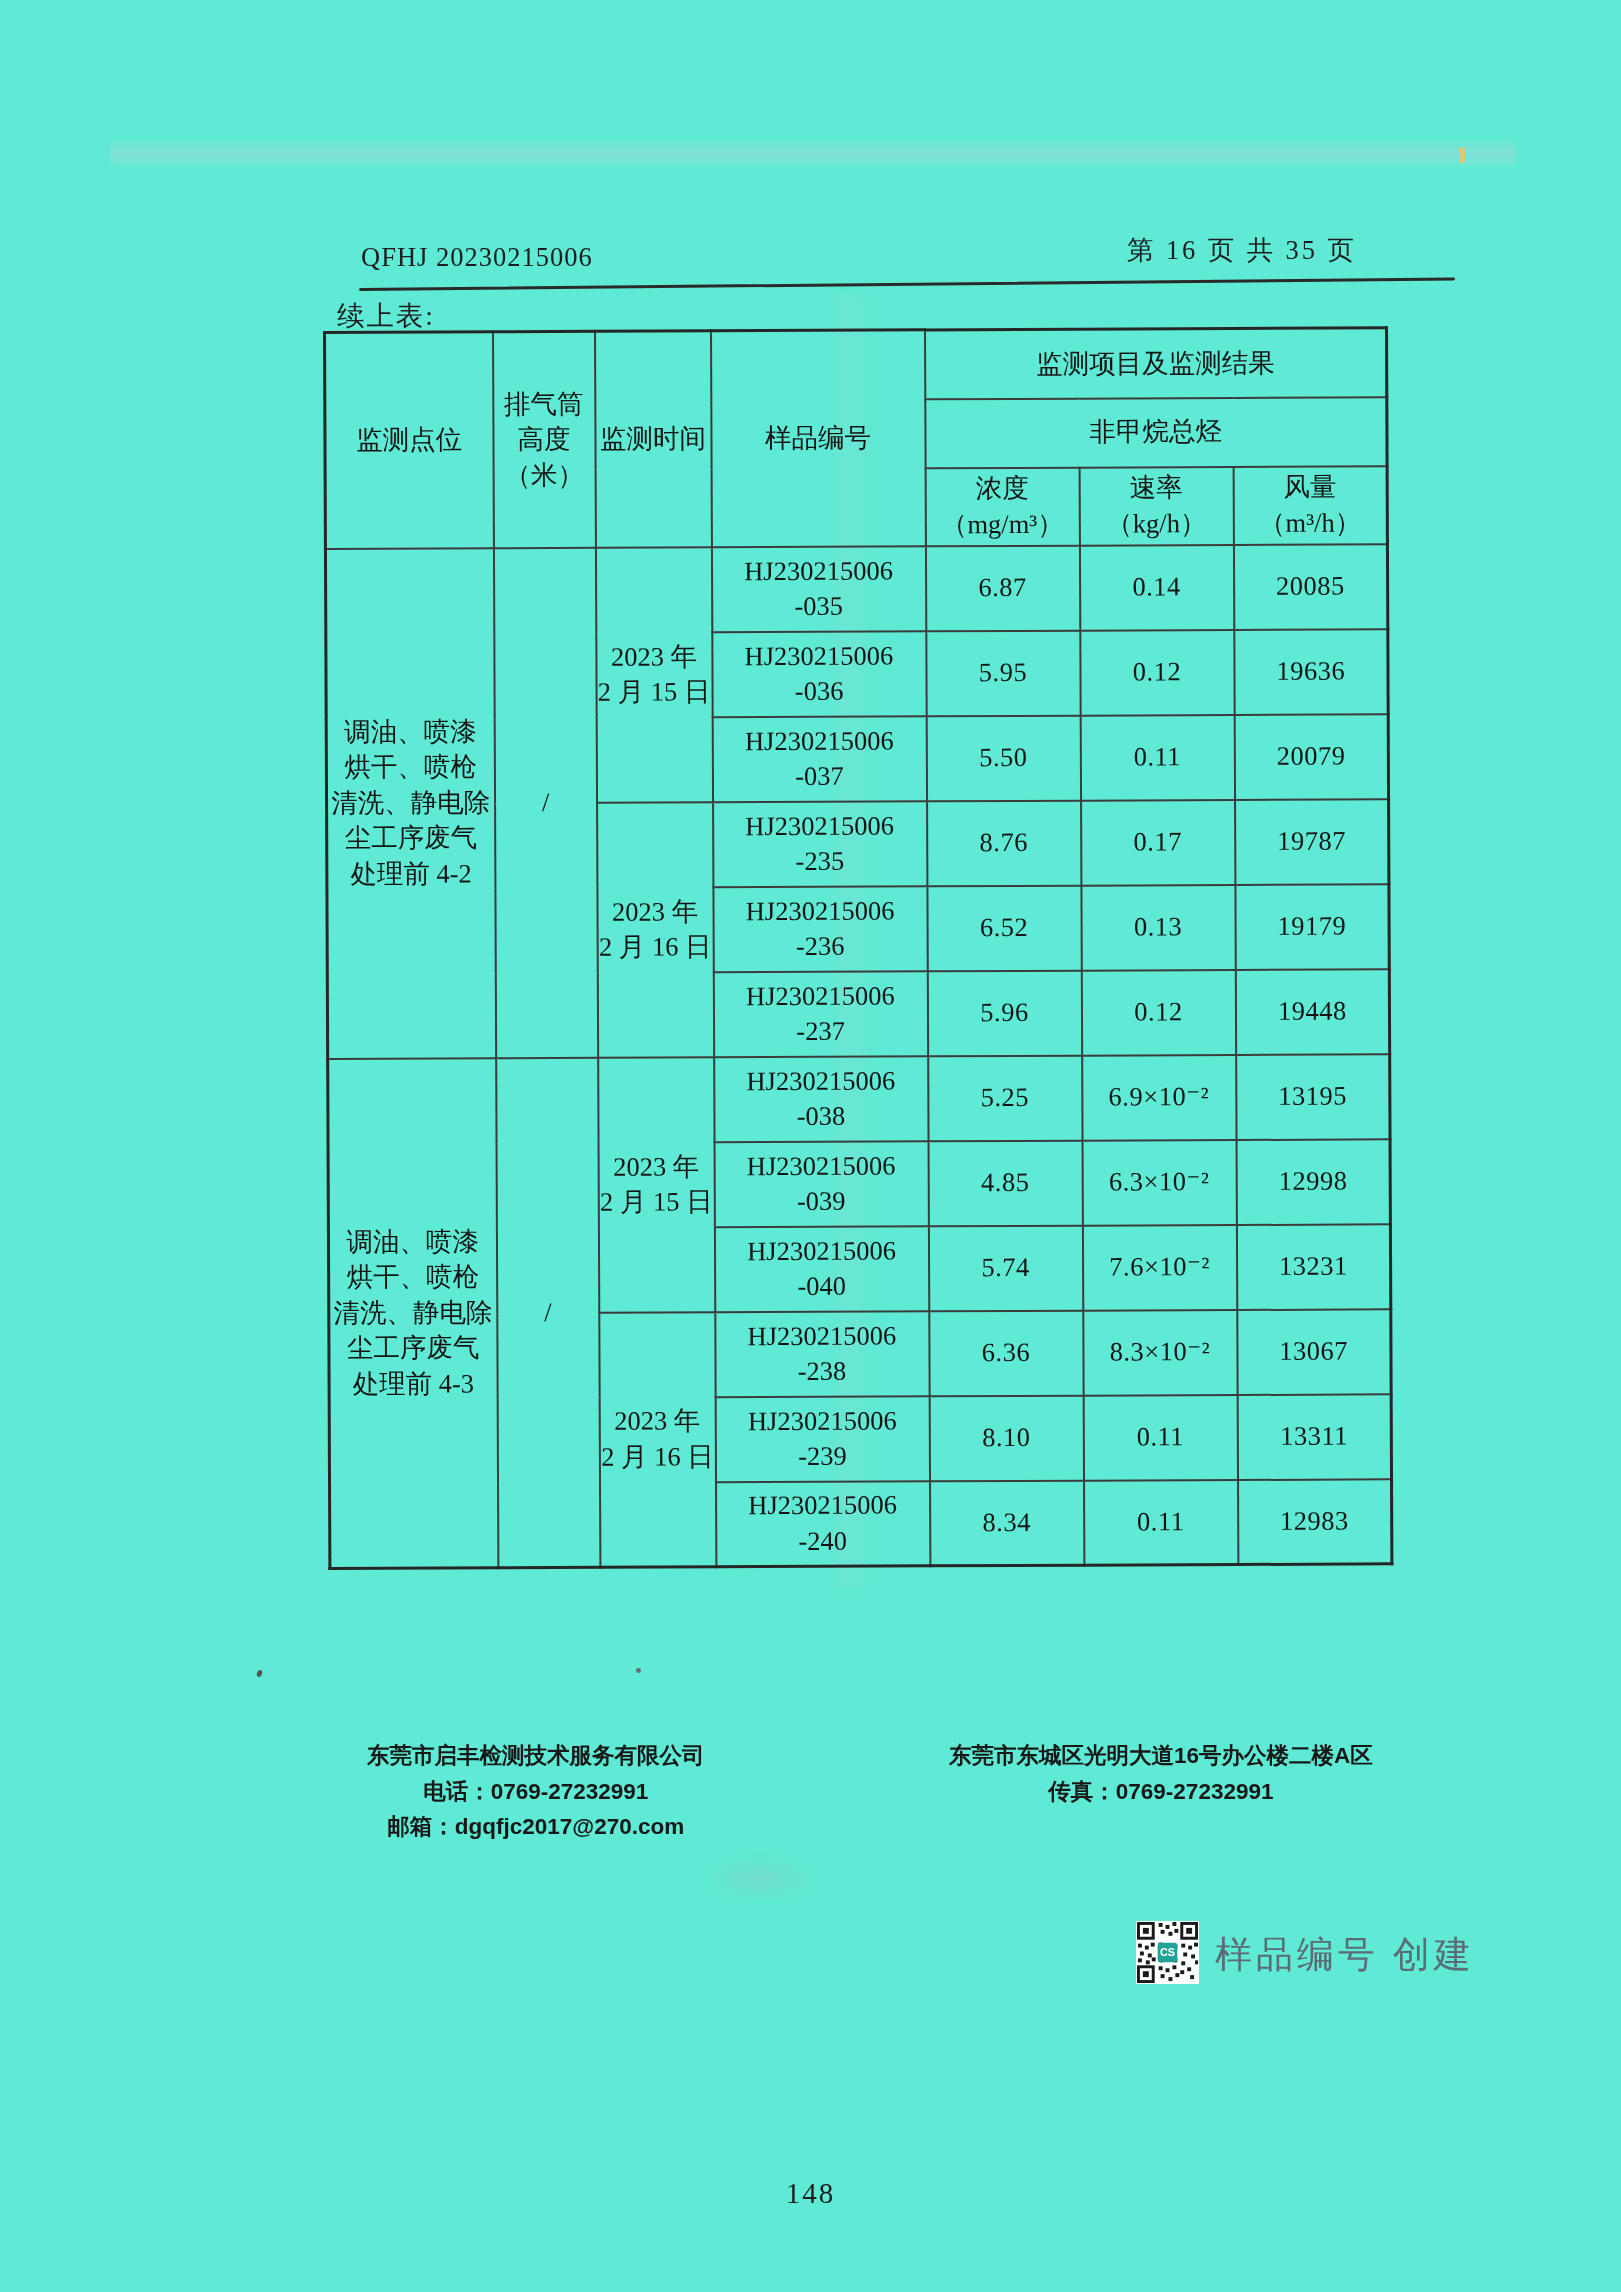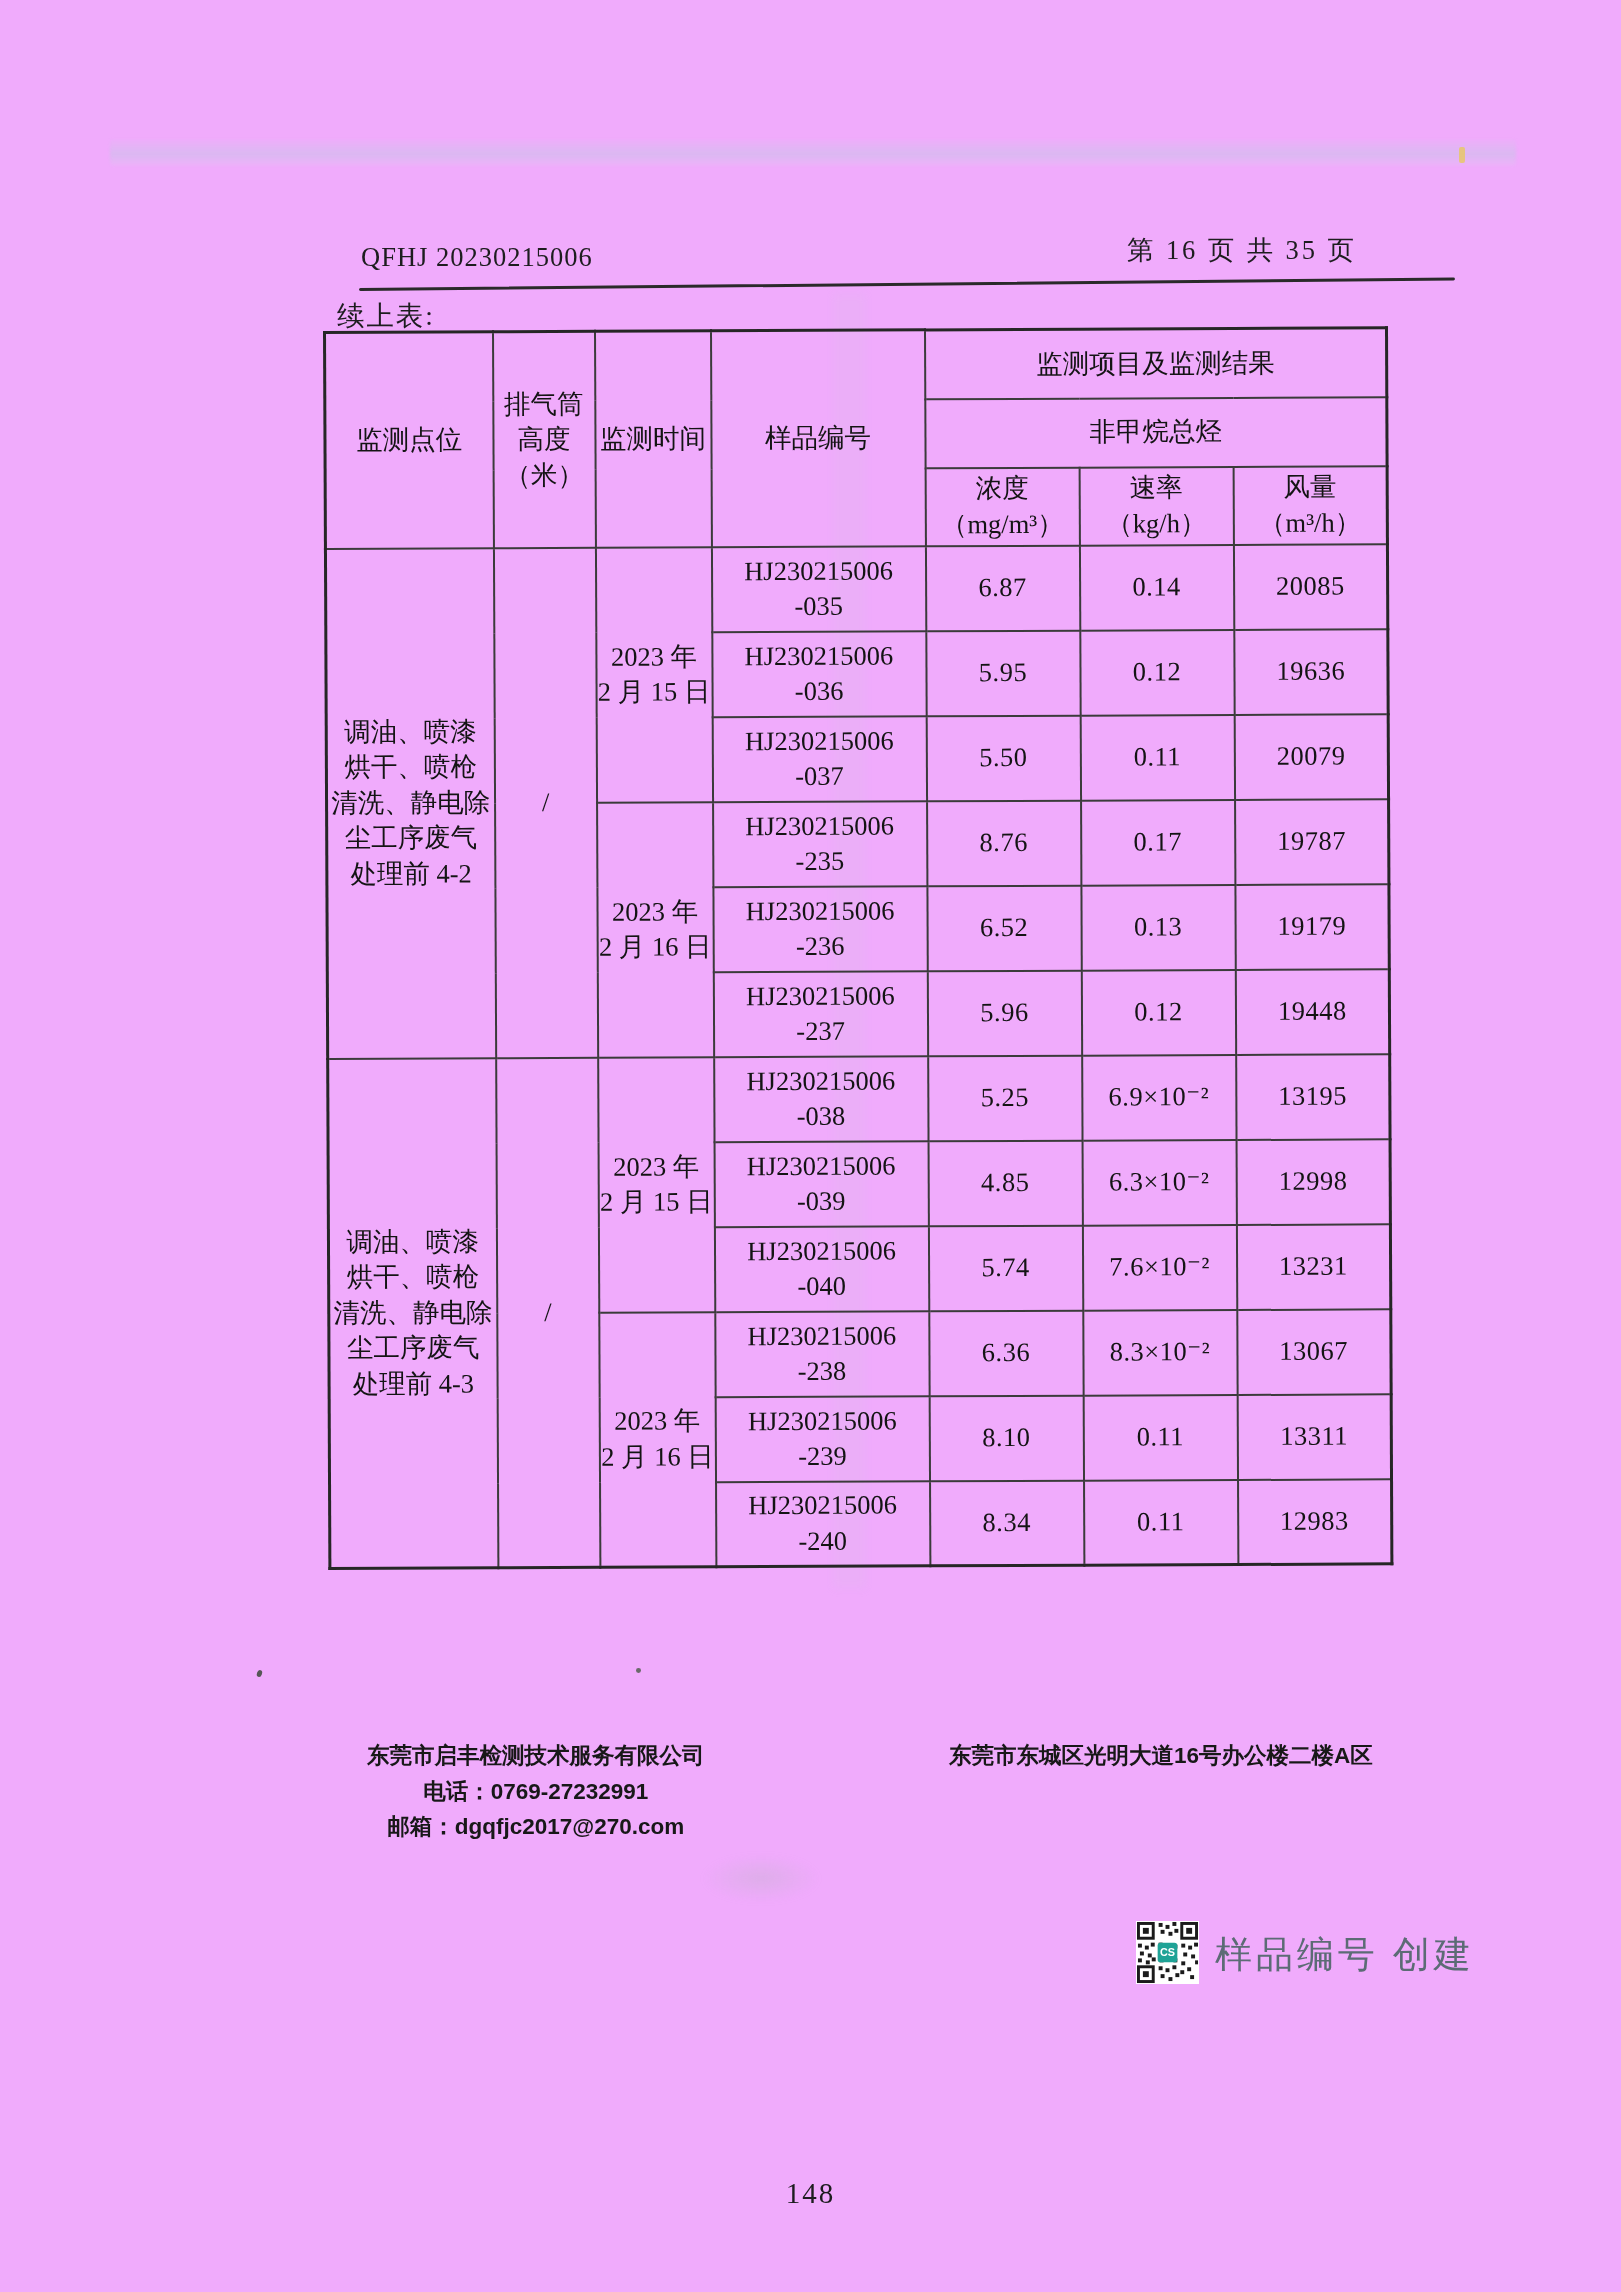--- a/index.html
+++ b/index.html
@@ -1,18 +1,18 @@
 <!DOCTYPE html>
 <html><head>
 <meta charset="utf-8">
 <style>
   html,body{margin:0;padding:0;background:#ffffff;}
   .page{
     position:relative;width:1621px;height:2293px;overflow:hidden;
-    background:#f0abfc;
+    background:#5eead4;
     font-family:"Liberation Serif","DejaVu Serif",serif;
     color:#1d1d1f;
   }
   .topband{
     position:absolute;left:110px;top:139px;width:1406px;height:26.5px;
     background:linear-gradient(180deg,rgba(210,226,238,0.05),rgba(184,207,223,0.38) 55%,rgba(222,234,242,0.10));
     filter:blur(1.5px);border-radius:2.9px;
   }
   .doc-number{position:absolute;left:361px;top:242px;font-size:26.5px;letter-spacing:1px;}
   .page-indicator{position:absolute;left:1127px;top:232px;font-size:26.5px;letter-spacing:2.9px;}
@@ -253,20 +253,21 @@
   <div class="speckle s1"></div>
   <div class="speckle s2"></div>
 
   <div class="footer-left">
     <div>东莞市启丰检测技术服务有限公司</div>
     <div>电话：0769-27232991</div>
     <div>邮箱：dgqfjc2017@270.com</div>
   </div>
   <div class="footer-right">
     <div>东莞市东城区光明大道16号办公楼二楼A区</div>
+    <div>传真：0769-27232991</div>
   </div>
 
   <div class="smudge"></div>
 
   <svg class="qr" viewBox="0 0 64 64" xmlns="http://www.w3.org/2000/svg">
     <rect x="0" y="0" width="64" height="64" fill="#ffffff"></rect>
 
     <rect x="1" y="1" width="18" height="18" fill="#1b1b1b"></rect>
       <rect x="4" y="4" width="12" height="12" fill="#fff"></rect>
       <rect x="7" y="7" width="6" height="6" fill="#1b1b1b"></rect>

